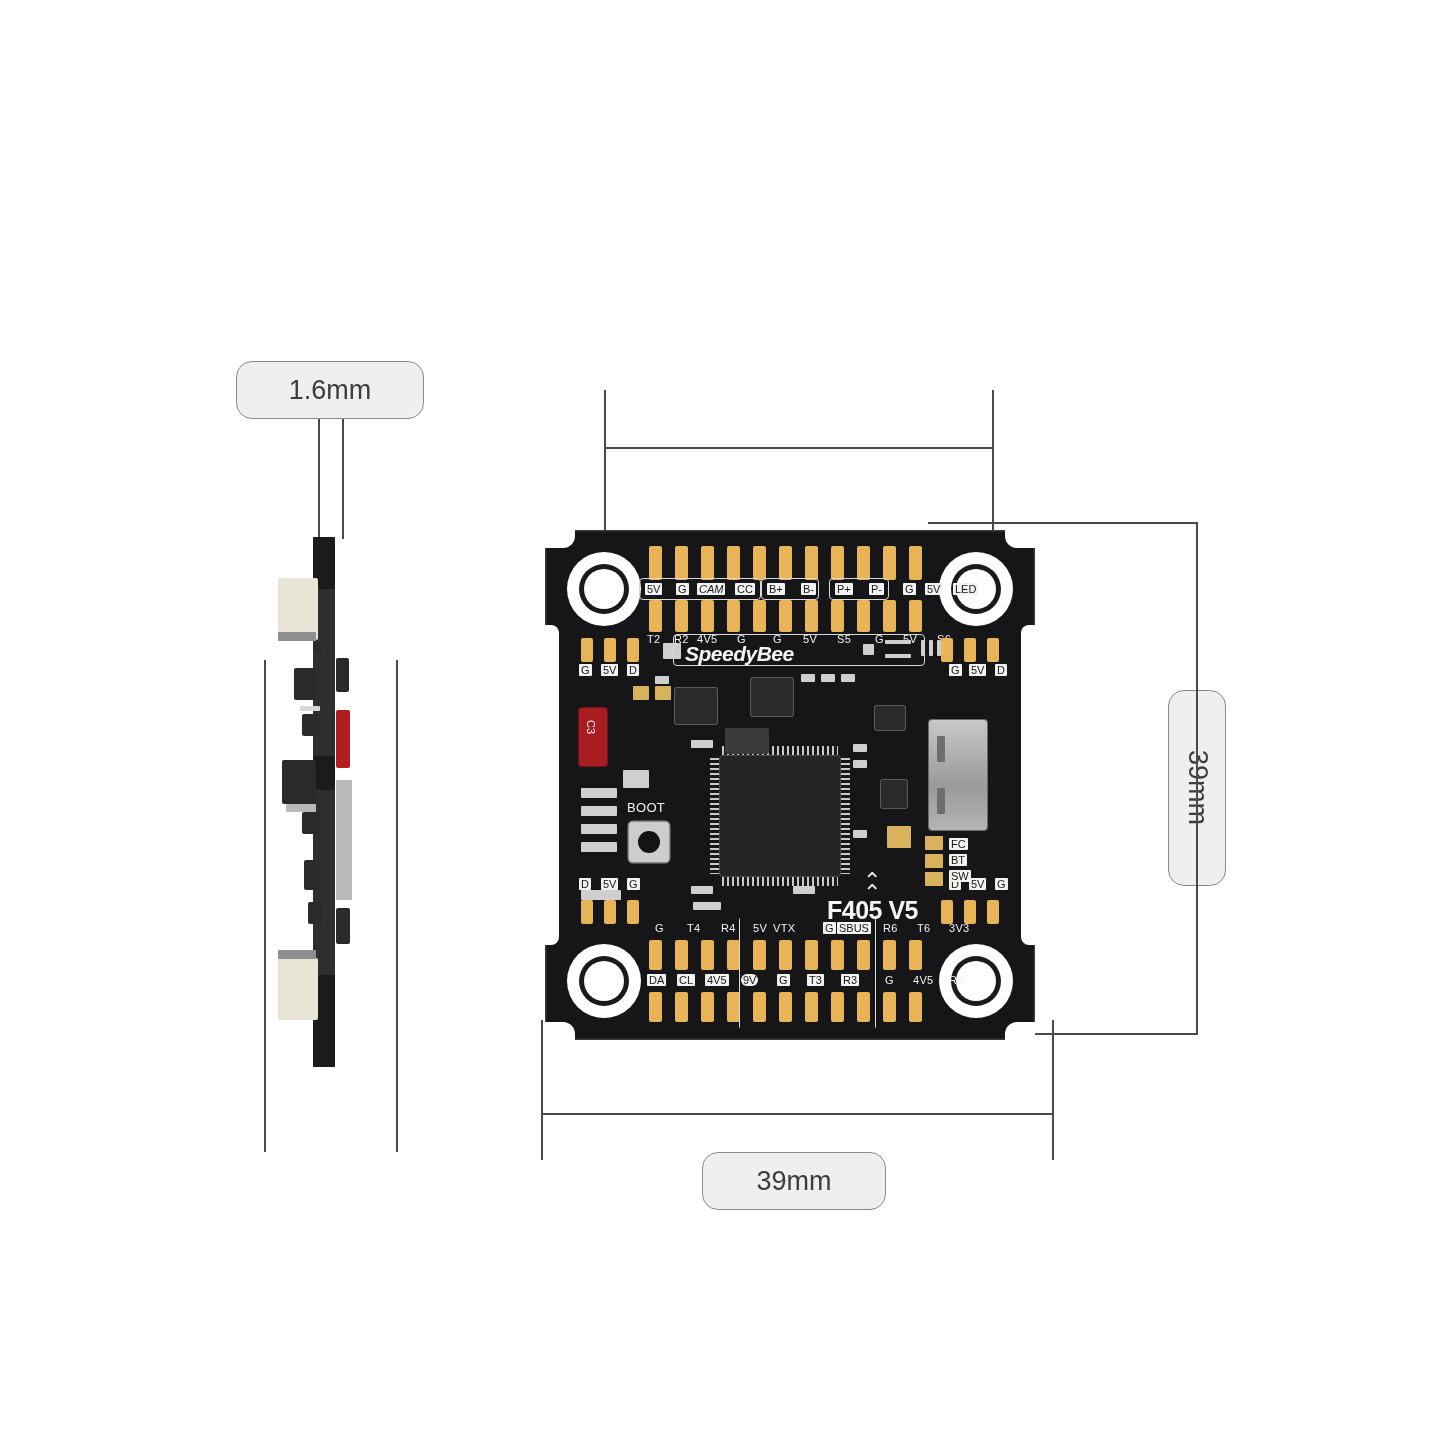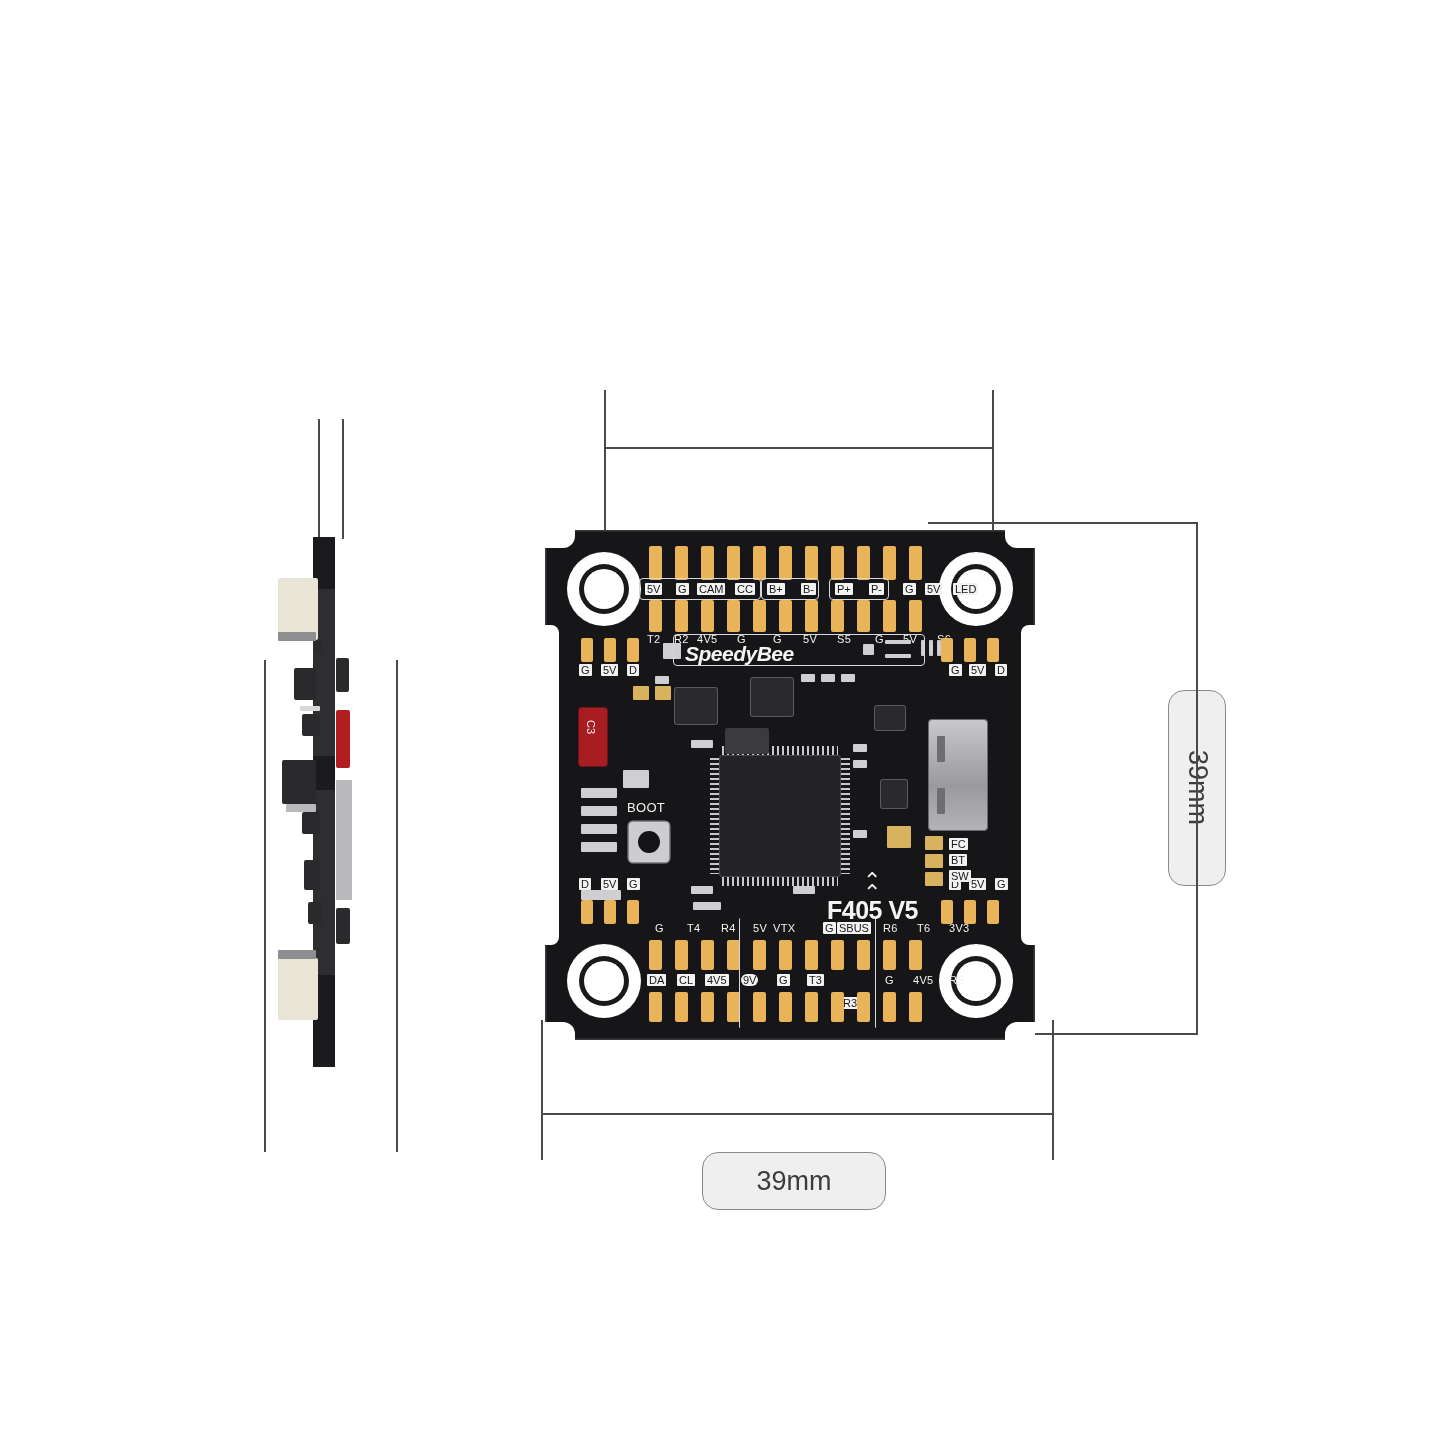--- a/index.html
+++ b/index.html
@@ -151,20 +151,23 @@
     letter-spacing:-0.5px;white-space:nowrap;
   }
   .outline-box{position:absolute;border:1.5px solid #d8d8da;border-radius:4px;}
 </style>
 </head>
 <body>
 
 <div class="page">
 
 
+  <div class="badge" style="left:236px;top:361px;width:188px;height:58px;">
+    <span>1.6mm</span>
+  </div>
 
   <div class="dline v" style="left:318px;top:419px;height:120px;"></div>
   <div class="dline v" style="left:342px;top:419px;height:120px;"></div>
 
 
   <div class="dline v" style="left:264px;top:1010px;height:142px;"></div>
   <div class="dline v" style="left:396px;top:1010px;height:142px;"></div>
 
   <div class="dline v" style="left:264px;top:660px;height:490px;"></div>
   <div class="dline v" style="left:396px;top:660px;height:490px;"></div>
@@ -246,21 +249,21 @@
       <div class="pad" style="width:13px;height:34px;"></div>
       <div class="pad" style="width:13px;height:34px;"></div>
       <div class="pad" style="width:13px;height:34px;"></div>
       <div class="pad" style="width:13px;height:34px;"></div>
       <div class="pad" style="width:13px;height:34px;"></div>
       <div class="pad" style="width:13px;height:34px;"></div>
     </div>
 
     <div class="silk-box" style="left:100px;top:53px;">5V</div>
     <div class="silk-box" style="left:131px;top:53px;">G</div>
-    <div class="silk-box" style="left:152px;top:53px;">CAM</div>
+    <div class="silk-box" style="left:152px;top:53px;font-style:italic;">CAM</div>
     <div class="silk-box" style="left:190px;top:53px;">CC</div>
     <div class="silk-box" style="left:222px;top:53px;">B+</div>
     <div class="silk-box" style="left:256px;top:53px;">B-</div>
     <div class="silk-box" style="left:290px;top:53px;">P+</div>
     <div class="silk-box" style="left:324px;top:53px;">P-</div>
     <div class="silk-box" style="left:358px;top:53px;">G</div>
     <div class="silk-box" style="left:380px;top:53px;">5V</div>
     <div class="silk-box" style="left:408px;top:53px;">LED</div>
 
     <div class="padrow" style="left:104px;top:70px;gap:13px;">
@@ -352,21 +355,21 @@
       <div class="pad" style="width:13px;height:30px;"></div>
       <div class="pad" style="width:13px;height:30px;"></div>
     </div>
 
     <div class="silk-box" style="left:102px;top:444px;">DA</div>
     <div class="silk-box" style="left:132px;top:444px;">CL</div>
     <div class="silk-box" style="left:160px;top:444px;">4V5</div>
     <div class="silk-box" style="left:196px;top:444px;border-radius:6px;">9V</div>
     <div class="silk-box" style="left:232px;top:444px;">G</div>
     <div class="silk-box" style="left:262px;top:444px;">T3</div>
-    <div class="silk-box" style="left:296px;top:467px;">R3</div>
+    <div class="silk-box" style="left:296px;top:444px;">R3</div>
     <div class="silk" style="left:340px;top:444px;">G</div>
     <div class="silk" style="left:368px;top:444px;">4V5</div>
     <div class="silk" style="left:404px;top:444px;">RS</div>
 
     <div class="padrow" style="left:104px;top:462px;gap:13px;">
       <div class="pad" style="width:13px;height:30px;"></div>
       <div class="pad" style="width:13px;height:30px;"></div>
       <div class="pad" style="width:13px;height:30px;"></div>
       <div class="pad" style="width:13px;height:30px;"></div>
       <div class="pad" style="width:13px;height:30px;"></div>

